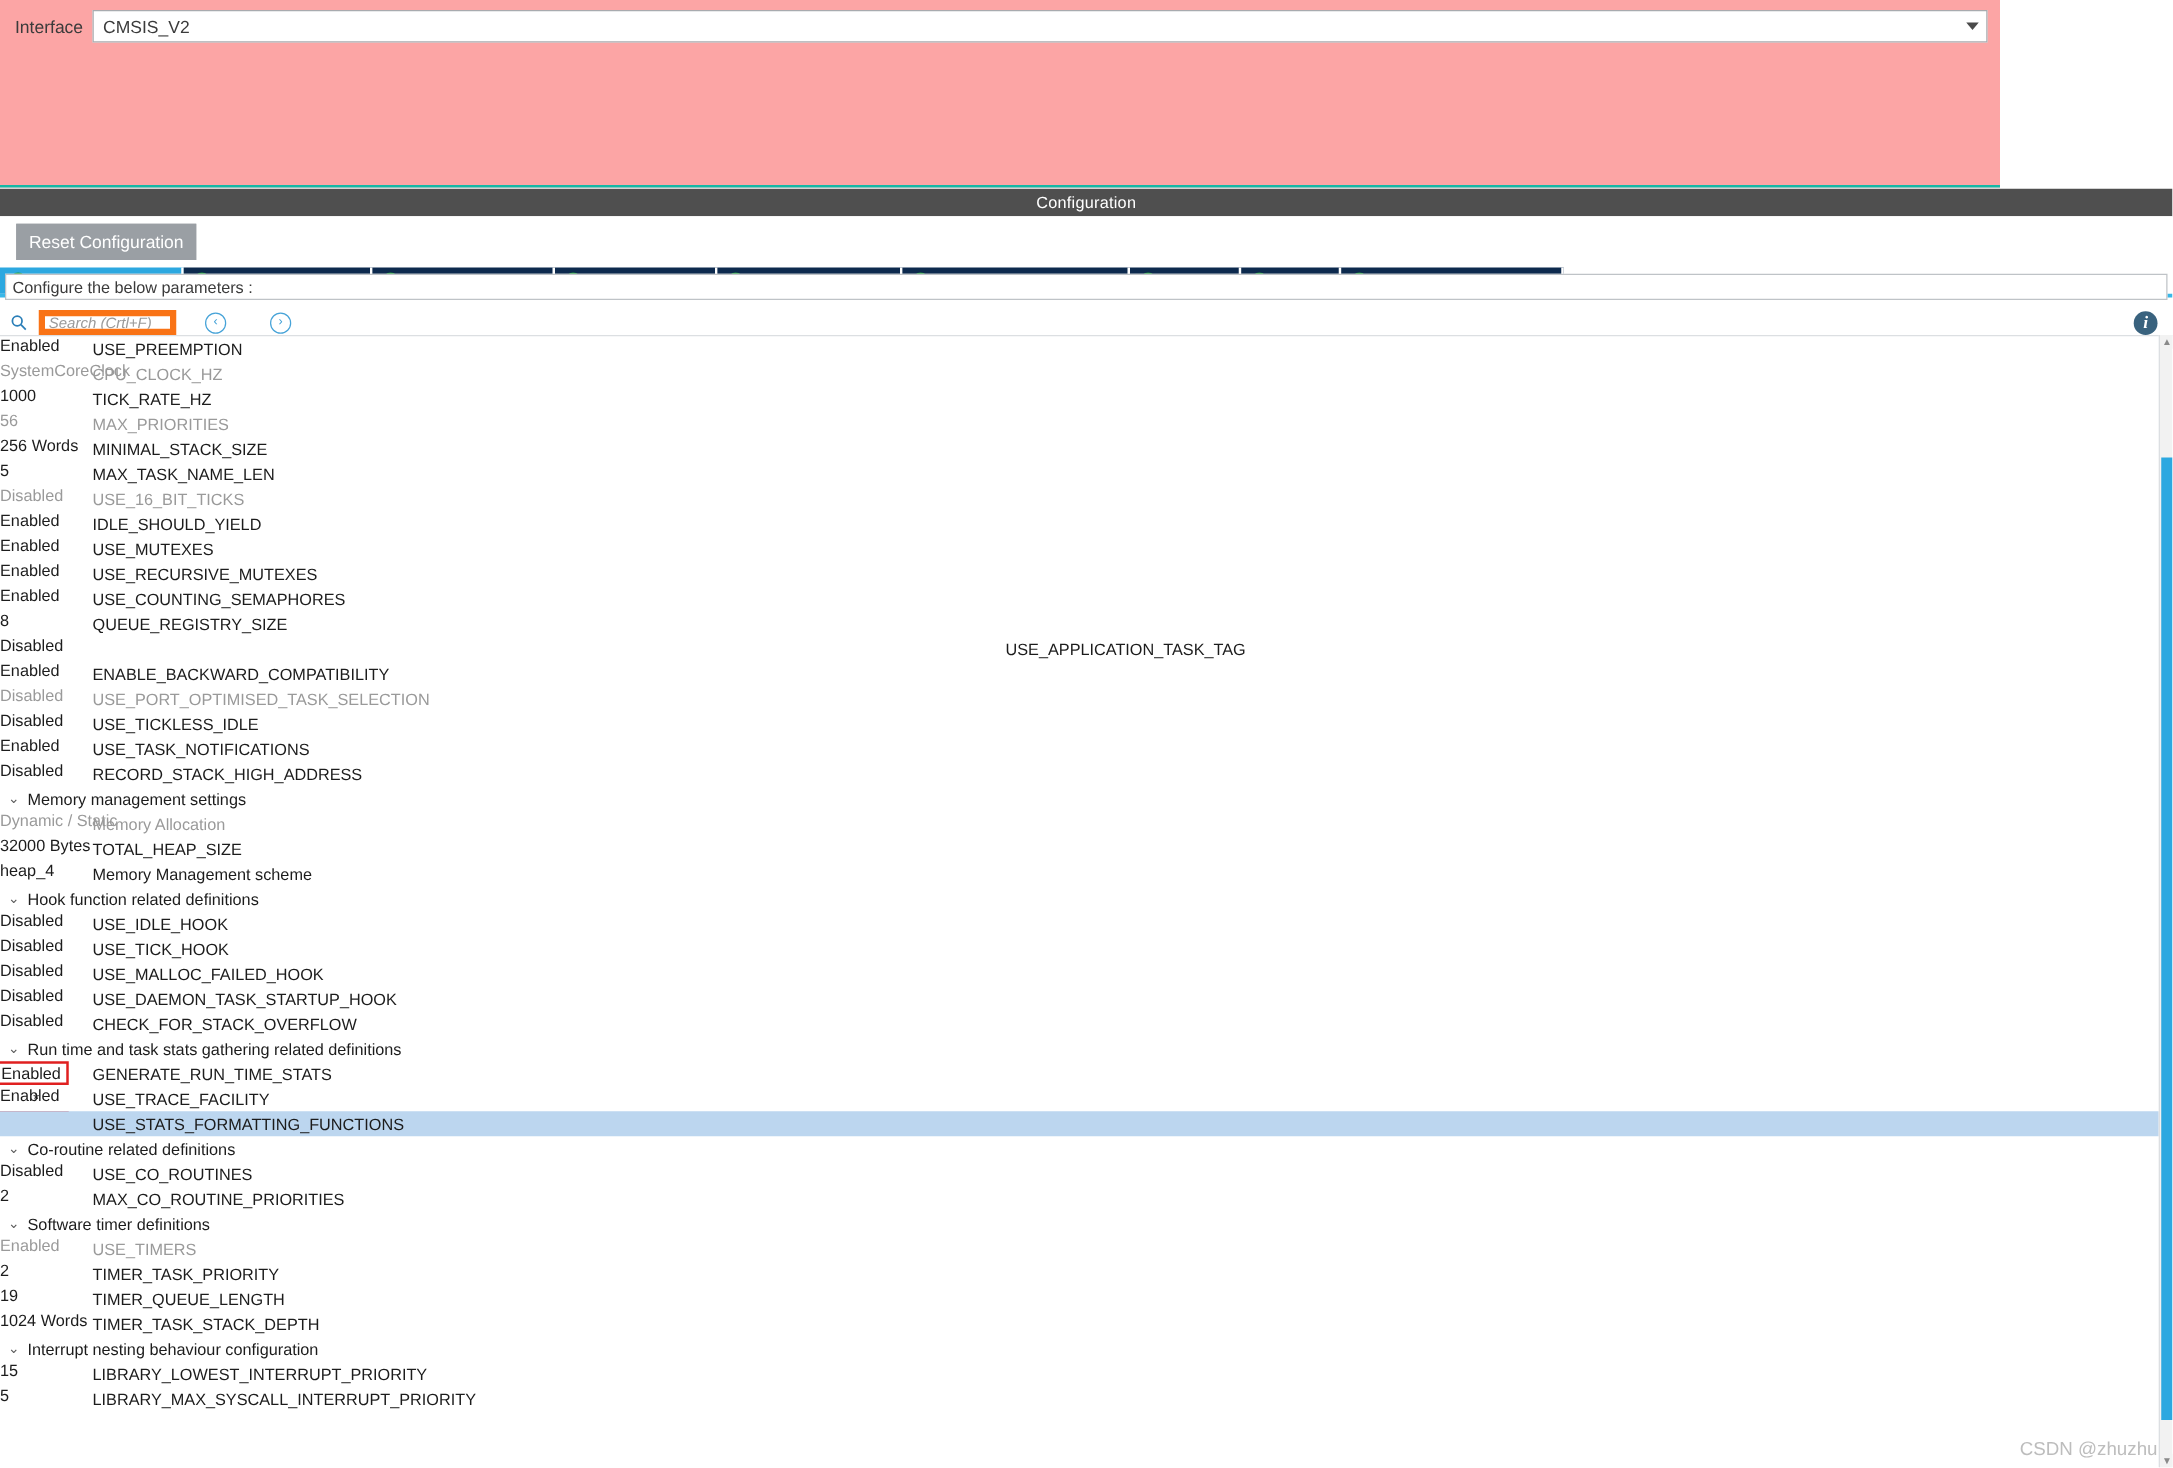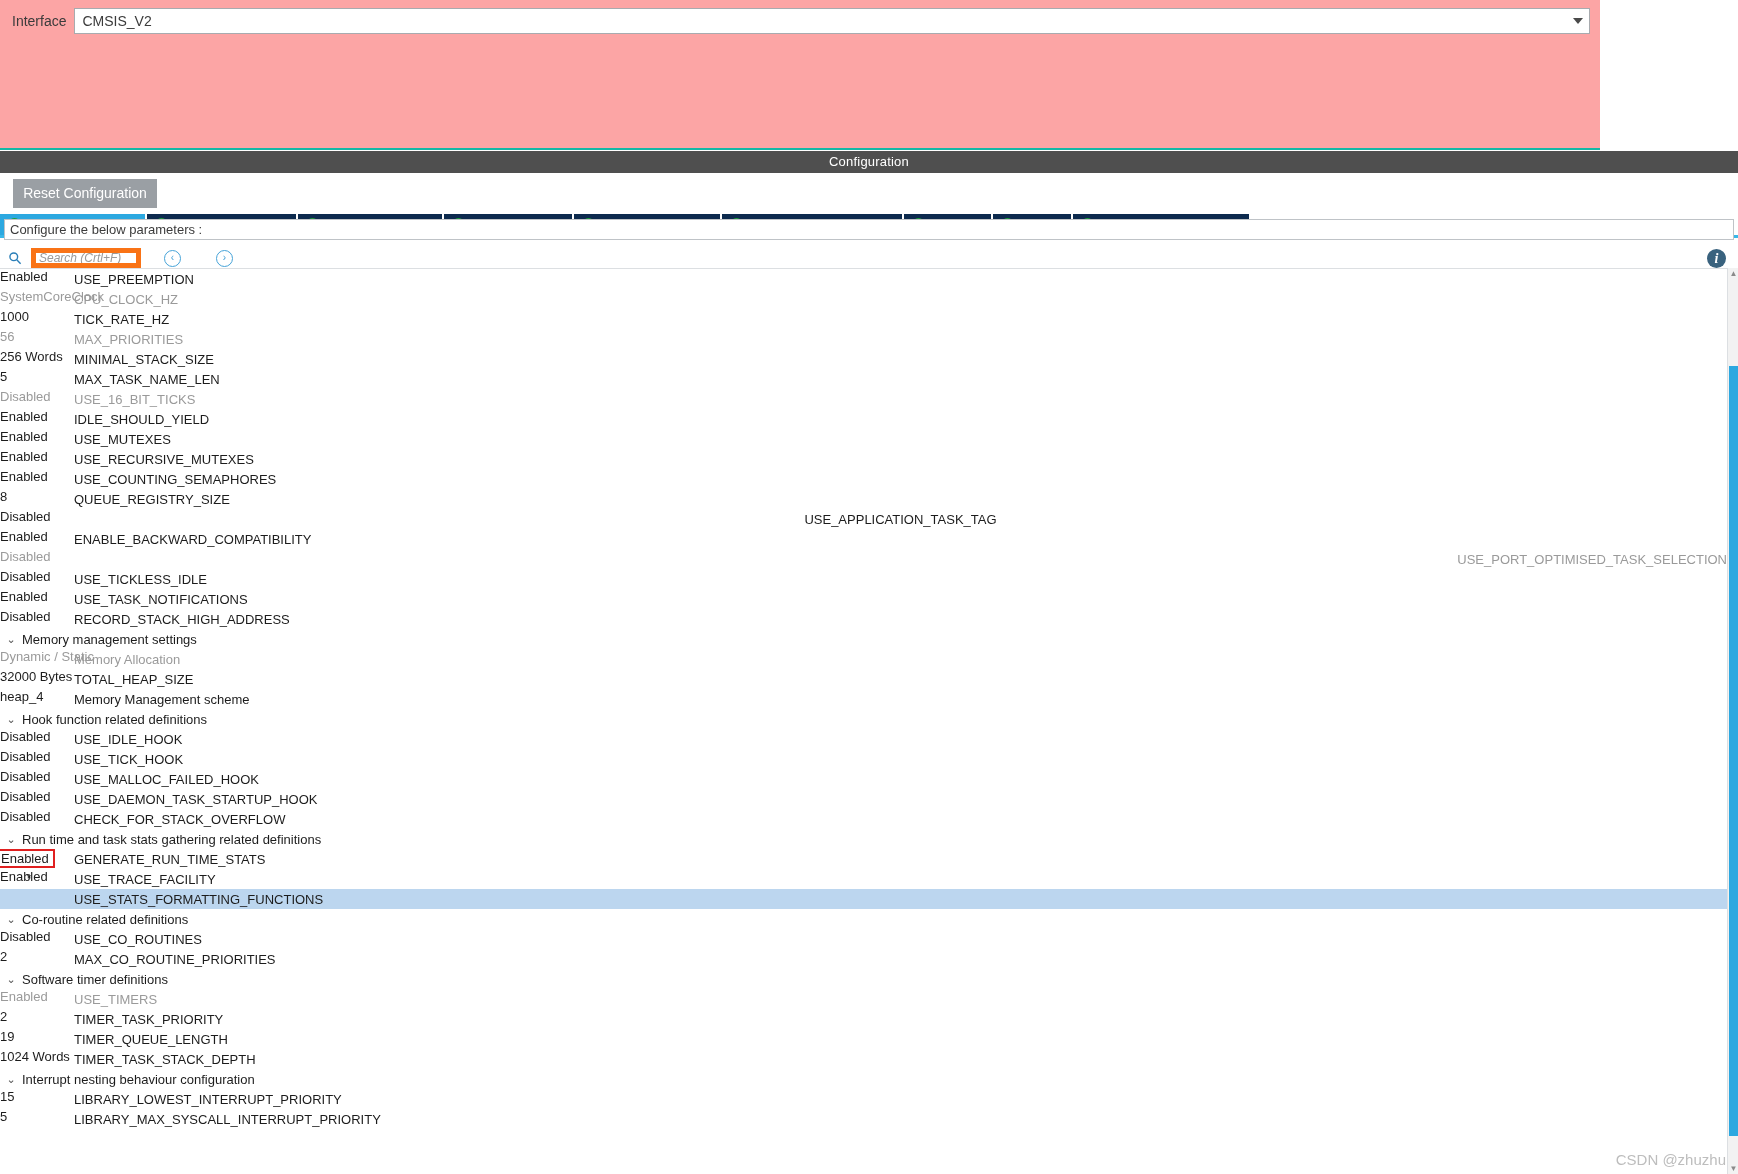--- a/index.html
+++ b/index.html
@@ -359,21 +359,21 @@
         <div class="rowwrap"><div class="row param" style="position: absolute; left: 0px; top: 0px; width: 1727px; justify-content: center;">
             <span class="twisty"></span>
             <span class="star"></span>
             <span class="name">USE_APPLICATION_TASK_TAG</span>
           </div><span class="value" style="top: 1px;">Disabled</span></div>
         <div class="rowwrap"><div class="row param" style="position: absolute; left: 0px; top: 0px; width: 1727px;">
             <span class="twisty"></span>
             <span class="star"></span>
             <span class="name">ENABLE_BACKWARD_COMPATIBILITY</span>
           </div><span class="value" style="top: 1px;">Enabled</span></div>
-        <div class="rowwrap"><div class="row param dim" style="position: absolute; left: 0px; top: 0px; width: 1727px; justify-content: flex-end;">
+        <div class="rowwrap"><div class="row param dim" style="position: absolute; left: 0px; top: 0px; width: 1727px;">
             <span class="twisty"></span>
             <span class="star"></span>
             <span class="name">USE_PORT_OPTIMISED_TASK_SELECTION</span>
           </div><span class="value dimv" style="color: rgb(154, 154, 154); top: 1px;">Disabled</span></div>
         <div class="rowwrap"><div class="row param" style="position: absolute; left: 0px; top: 0px; width: 1727px;">
             <span class="twisty"></span>
             <span class="star"></span>
             <span class="name">USE_TICKLESS_IDLE</span>
           </div><span class="value" style="top: 1px;">Disabled</span></div>
         <div class="rowwrap"><div class="row param" style="position: absolute; left: 0px; top: 0px; width: 1727px;">

